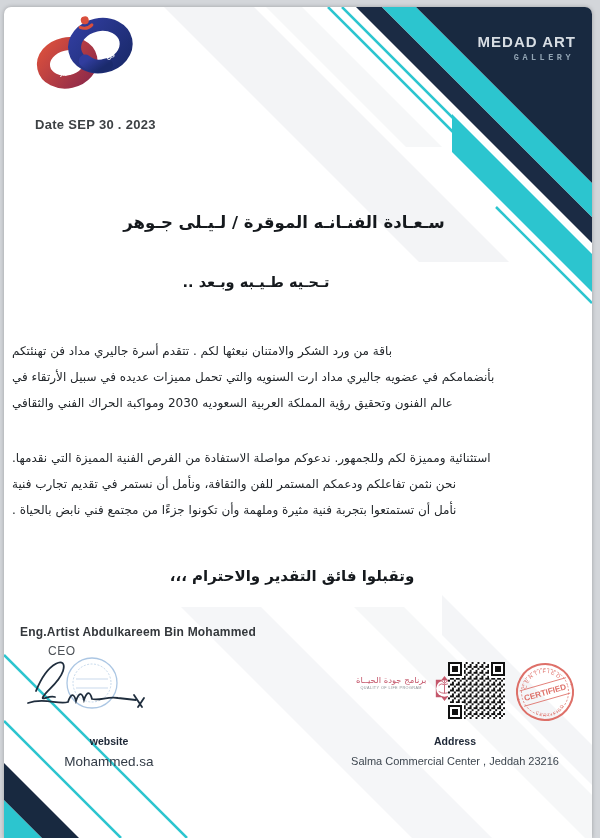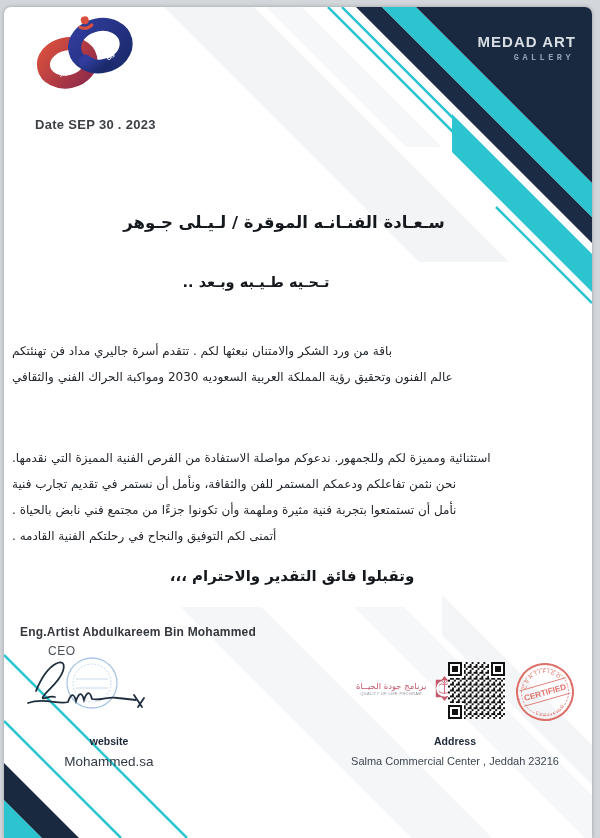--- a/index.html
+++ b/index.html
@@ -28,21 +28,21 @@
   .para1{top:331px;}
   .para2{top:438px;line-height:26.5px;}
   .closing{position:absolute;top:560px;left:0;right:0;text-align:center;transform:translateX(-6px);
            font-size:15px;font-weight:bold;color:#15191d;}
 
   .signer-name{position:absolute;left:16px;top:618px;font-size:12px;font-weight:bold;color:#34383c;letter-spacing:.2px;}
   .signer-title{position:absolute;left:44px;top:637px;font-size:12px;color:#4c5157;letter-spacing:.5px;}
   .sig{position:absolute;left:18px;top:648px;}
 
   .badges{position:absolute;left:352px;top:650px;width:228px;height:72px;}
-  .qol{position:absolute;left:0;top:18px;display:flex;align-items:center;gap:5px;}
+  .qol{position:absolute;left:0;top:18px;display:flex;gap:5px;}
   .qol-text{text-align:center;}
   .qol-ar{font-size:8.5px;color:#c4576b;font-family:"DejaVu Sans",sans-serif;direction:rtl;white-space:nowrap;}
   .qol-en{font-size:3.8px;color:#8a8f94;letter-spacing:.4px;margin-top:1px;white-space:nowrap;}
   .qr{position:absolute;left:92px;top:5px;}
   .stamp{position:absolute;left:156px;top:2px;}
 
   .foot-col{position:absolute;text-align:center;}
   .foot-web{left:38px;top:728px;width:134px;}
   .foot-addr{left:318px;top:728px;width:266px;}
   .foot-label{font-size:10.5px;font-weight:bold;color:#1d2736;}
@@ -110,28 +110,28 @@
         <div class="brand-sub">GALLERY</div>
       </div>
 
       <div class="date">Date SEP 30 . 2023</div>
 
       <div class="salutation ar">سـعـادة الفنـانـه الموقرة / لـيـلى جـوهر</div>
       <div class="greeting ar">تـحـيه طـيـبه وبـعد ..</div>
 
       <div class="para para1 ar">
         <div>باقة من ورد الشكر والامتنان نبعثها لكم . تتقدم أسرة جاليري مداد فن تهنئتكم</div>
+        <div>بأنضمامكم في عضويه  جاليري مداد ارت السنويه والتي تحمل مميزات عديده  في سبيل الأرتقاء في</div>
         <div>عالم الفنون وتحقيق رؤية المملكة العربية  السعوديه 2030  ومواكبة الحراك الفني والثقافي</div>
       </div>
 
       <div class="para para2 ar">
         <div>استثنائية ومميزة لكم وللجمهور. ندعوكم مواصلة الاستفادة من الفرص الفنية المميزة التي نقدمها.</div>
         <div>نحن نثمن تفاعلكم ودعمكم المستمر للفن والثقافة، ونأمل أن نستمر في تقديم تجارب فنية</div>
         <div>نأمل أن تستمتعوا بتجربة فنية مثيرة وملهمة وأن تكونوا جزءًا من مجتمع فني نابض بالحياة .</div>
-        <div>أتمنى لكم التوفيق والنجاح في رحلتكم الفنية القادمه .</div>
       </div>
 
       <div class="closing ar">وتقبلوا فائق التقدير والاحترام ،،،</div>
 
       <div class="signer-name">Eng.Artist Abdulkareem Bin Mohammed</div>
       <div class="signer-title">CEO</div>
 
       <svg class="sig" width="132" height="66" viewBox="0 0 132 66">
         <g>
           <circle cx="70" cy="28" r="25" fill="none" stroke="#8fb3d9" stroke-width="1.3" opacity=".75"></circle>

